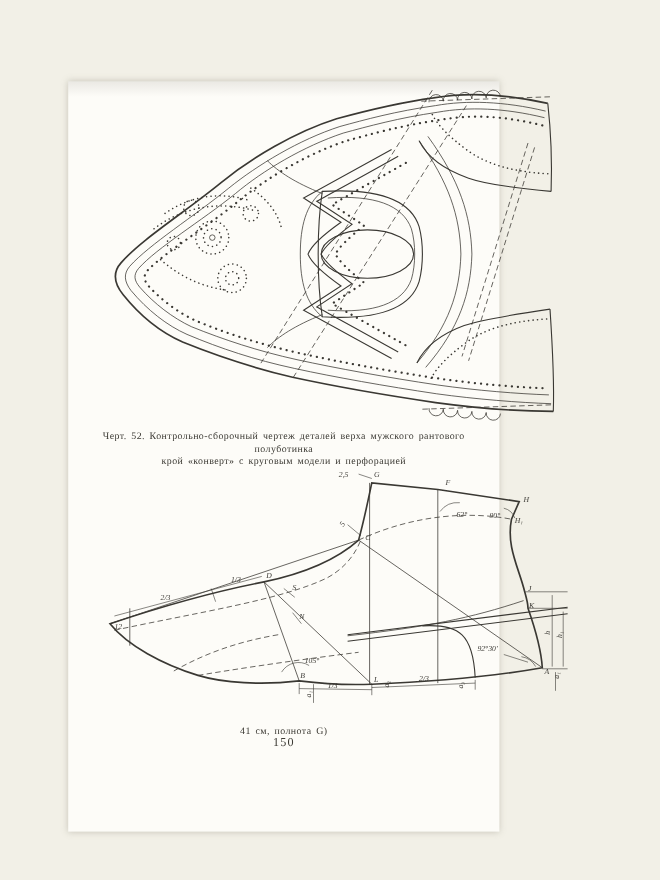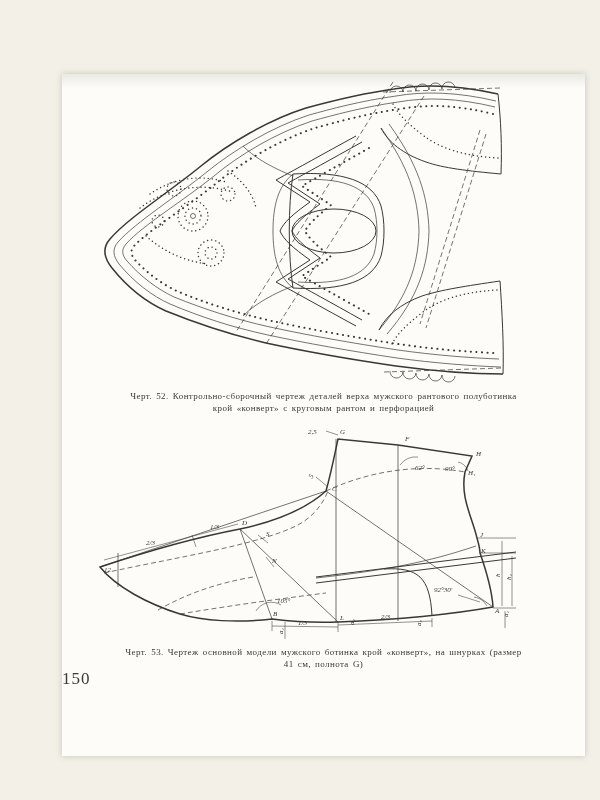--- a/index.html
+++ b/index.html
@@ -4,42 +4,42 @@
 <style>
   html,body{margin:0;padding:0;}
   body{
     width:600px;height:800px;
     background:#f2f0e7;
     font-family:"Liberation Serif", serif;
     position:relative;
     overflow:hidden;
   }
   .paper{
-    position:absolute;left:62px;top:74px;width:523px;height:682px;
+    position:absolute;left:62px;top:74px;width:392px;height:682px;
     background:#fdfcf8;
     box-shadow:0 0 6px rgba(120,115,100,.35);
   }
   .paper::before{
     content:"";position:absolute;left:0;top:0;right:0;height:14px;
     background:linear-gradient(to bottom,rgba(150,145,135,.18),rgba(150,145,135,0));
     pointer-events:none;
   }
   svg{position:absolute;overflow:visible;}
   .fig52{left:26px;top:2px;}
   .fig53{left:26px;top:351px;}
   .caption{
     position:absolute;left:30px;right:30px;text-align:center;
     font-size:9px;line-height:11.5px;color:#3b3933;
     letter-spacing:.4px;word-spacing:1.5px;
   }
   .cap52{top:317px;}
   .cap53{top:573px;}
   .pagenum{
-    position:absolute;top:595px;left:0;right:0;text-align:left;
-    font-size:17px;color:#3b3933;letter-spacing:1px;
+    position:absolute;top:595px;left:0;right:0;text-align:center;
+    font-size:11px;color:#3b3933;letter-spacing:1px;
   }
   
   .ink{stroke:#3a3833;fill:none;}
   .w14{stroke-width:1.5;}
   .w10{stroke-width:1;}
   .w07{stroke-width:.7;}
   .w05{stroke-width:.55;}
   .dash{stroke-dasharray:5 3;}
   .dots{stroke-width:2;stroke-dasharray:.1 5.5;stroke-linecap:round;}
   .dots2{stroke-width:1.4;stroke-dasharray:.1 4;stroke-linecap:round;}
@@ -100,21 +100,21 @@
     <path class="ink w07" d="M302,295 a6.5,6.5 0 0 0 13,1 a6.5,6.5 0 0 0 13,1 a6.5,6.5 0 0 0 13,1 a6.5,6.5 0 0 0 13,1 a6.5,6.5 0 0 0 13,1"></path>
 
     <path class="ink w07 dash" d="M305,6 L148,256"></path>
     <path class="ink w07 dash" d="M336,20 L178,268"></path>
     <path class="ink w07 dash" d="M392,54 L332,248"></path>
     <path class="ink w07 dash" d="M398,58 L338,252"></path>
   </svg>
 
   <div class="caption cap52">
     <span>Черт. 52. Контрольно-сборочный чертеж деталей верха мужского рантового полуботинка</span><br>
-    <span>крой «конверт» с круговым рантом и перфорацией</span>
+    <span>крой «конверт» с круговым модели и перфорацией</span>
   </div>
 
   <svg class="fig53" width="442" height="220" viewBox="0 0 442 220">
 
     <path class="ink w14" d="M12,142 C60,126 110,112 152,104 C190,96 220,82 238,66 C243,48 247,28 250,14 L310,20 L384,31 L377,47 C372,72 384,92 389,113 C391,120 392,124 392,128 C399,148 404,166 405,182 C360,190 300,195 250,197 C225,198 200,196 184,194 C150,198 115,196 92,189 C60,179 28,162 12,142 Z"></path>
 
     <path class="ink w07" d="M12,142 L238,66"></path>
     <path class="ink w07" d="M238,66 L405,182"></path>
     <path class="ink w07" d="M152,104 L184,194"></path>
     <path class="ink w07" d="M152,104 L250,197"></path>
@@ -176,19 +176,19 @@
       <text x="346" y="167" class="dlbl">92°30'</text>
       <text x="392" y="112" class="dlbl">J</text>
       <text x="393" y="128" class="dlbl">K</text>
       <text x="412" y="152" transform="rotate(-90 412 152)" class="dlbl">h</text>
       <text x="423" y="155" transform="rotate(-90 423 155)" class="dlbl">h₁</text>
       <text x="407" y="188" class="dlbl">A</text>
       <text x="420" y="192" transform="rotate(-90 420 192)" class="dlbl">a₁</text>
     </svg>
 
   <div class="caption cap53">
-    <span>Черт. 53. Чертеж основной модели мужского ботинка крой «конверт», на шнурках (размер</span><br>
+    <br>
     <span>41 см, полнота G)</span>
   </div>
 
   <div class="pagenum">150</div>
 
 </div>
 
 </body></html>

